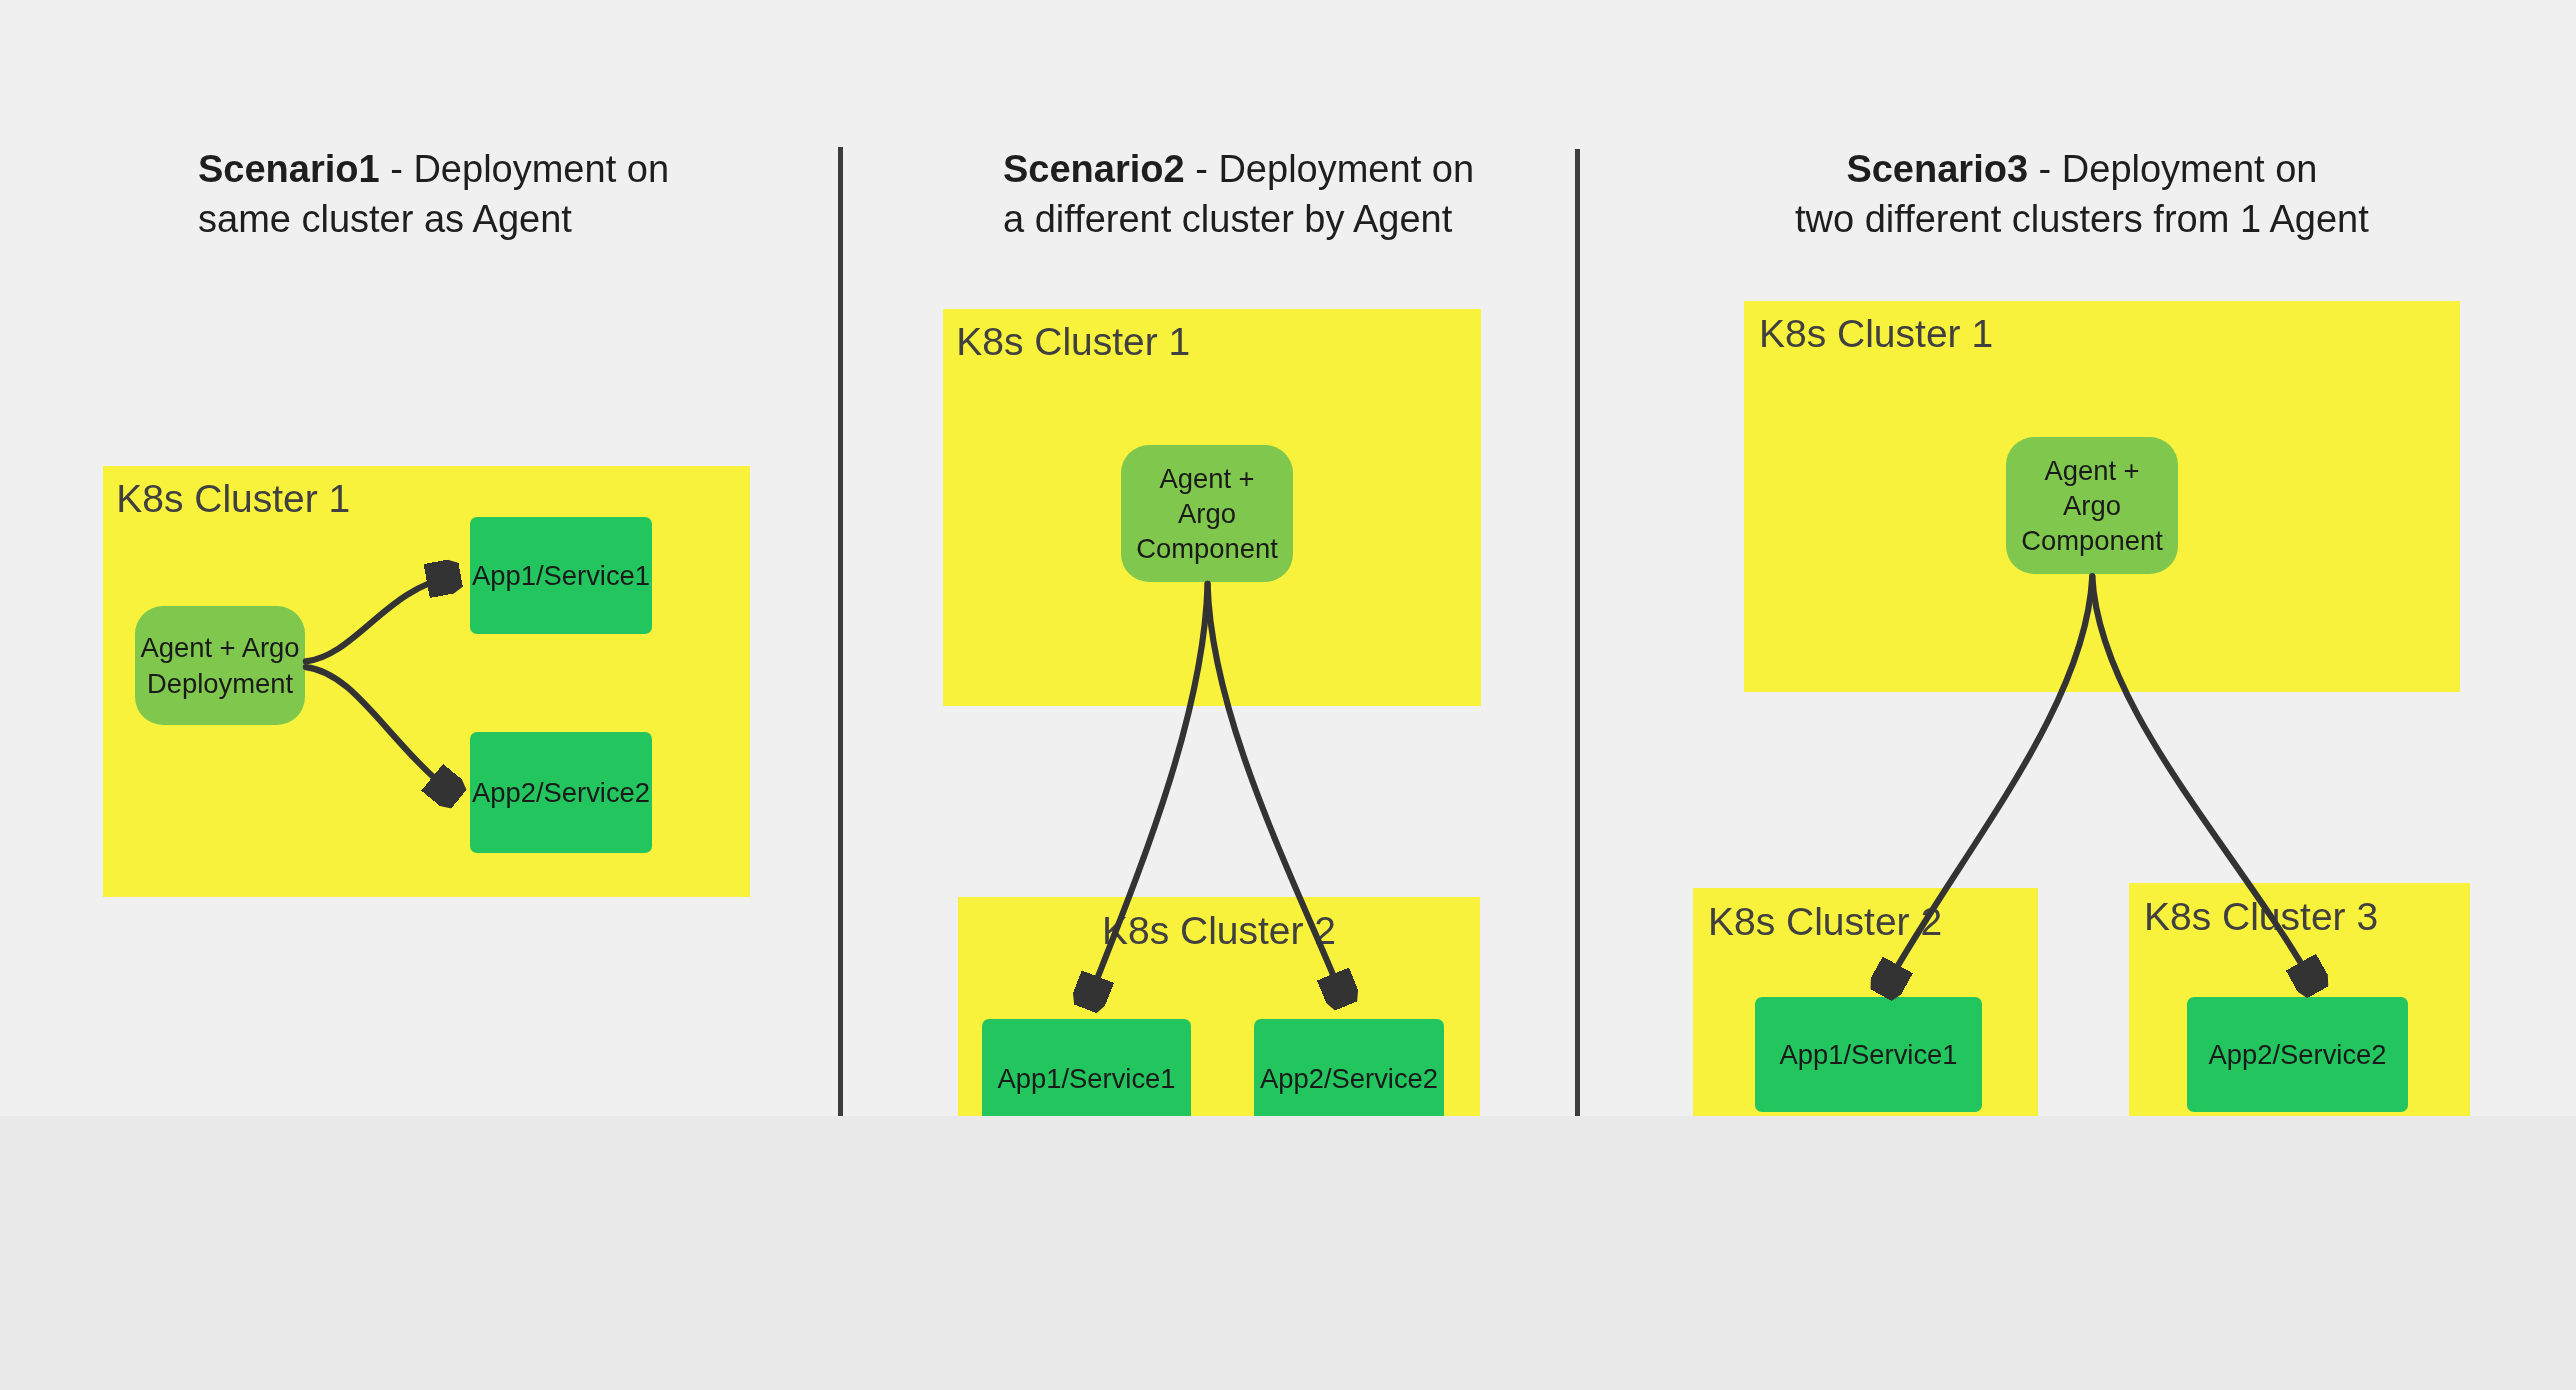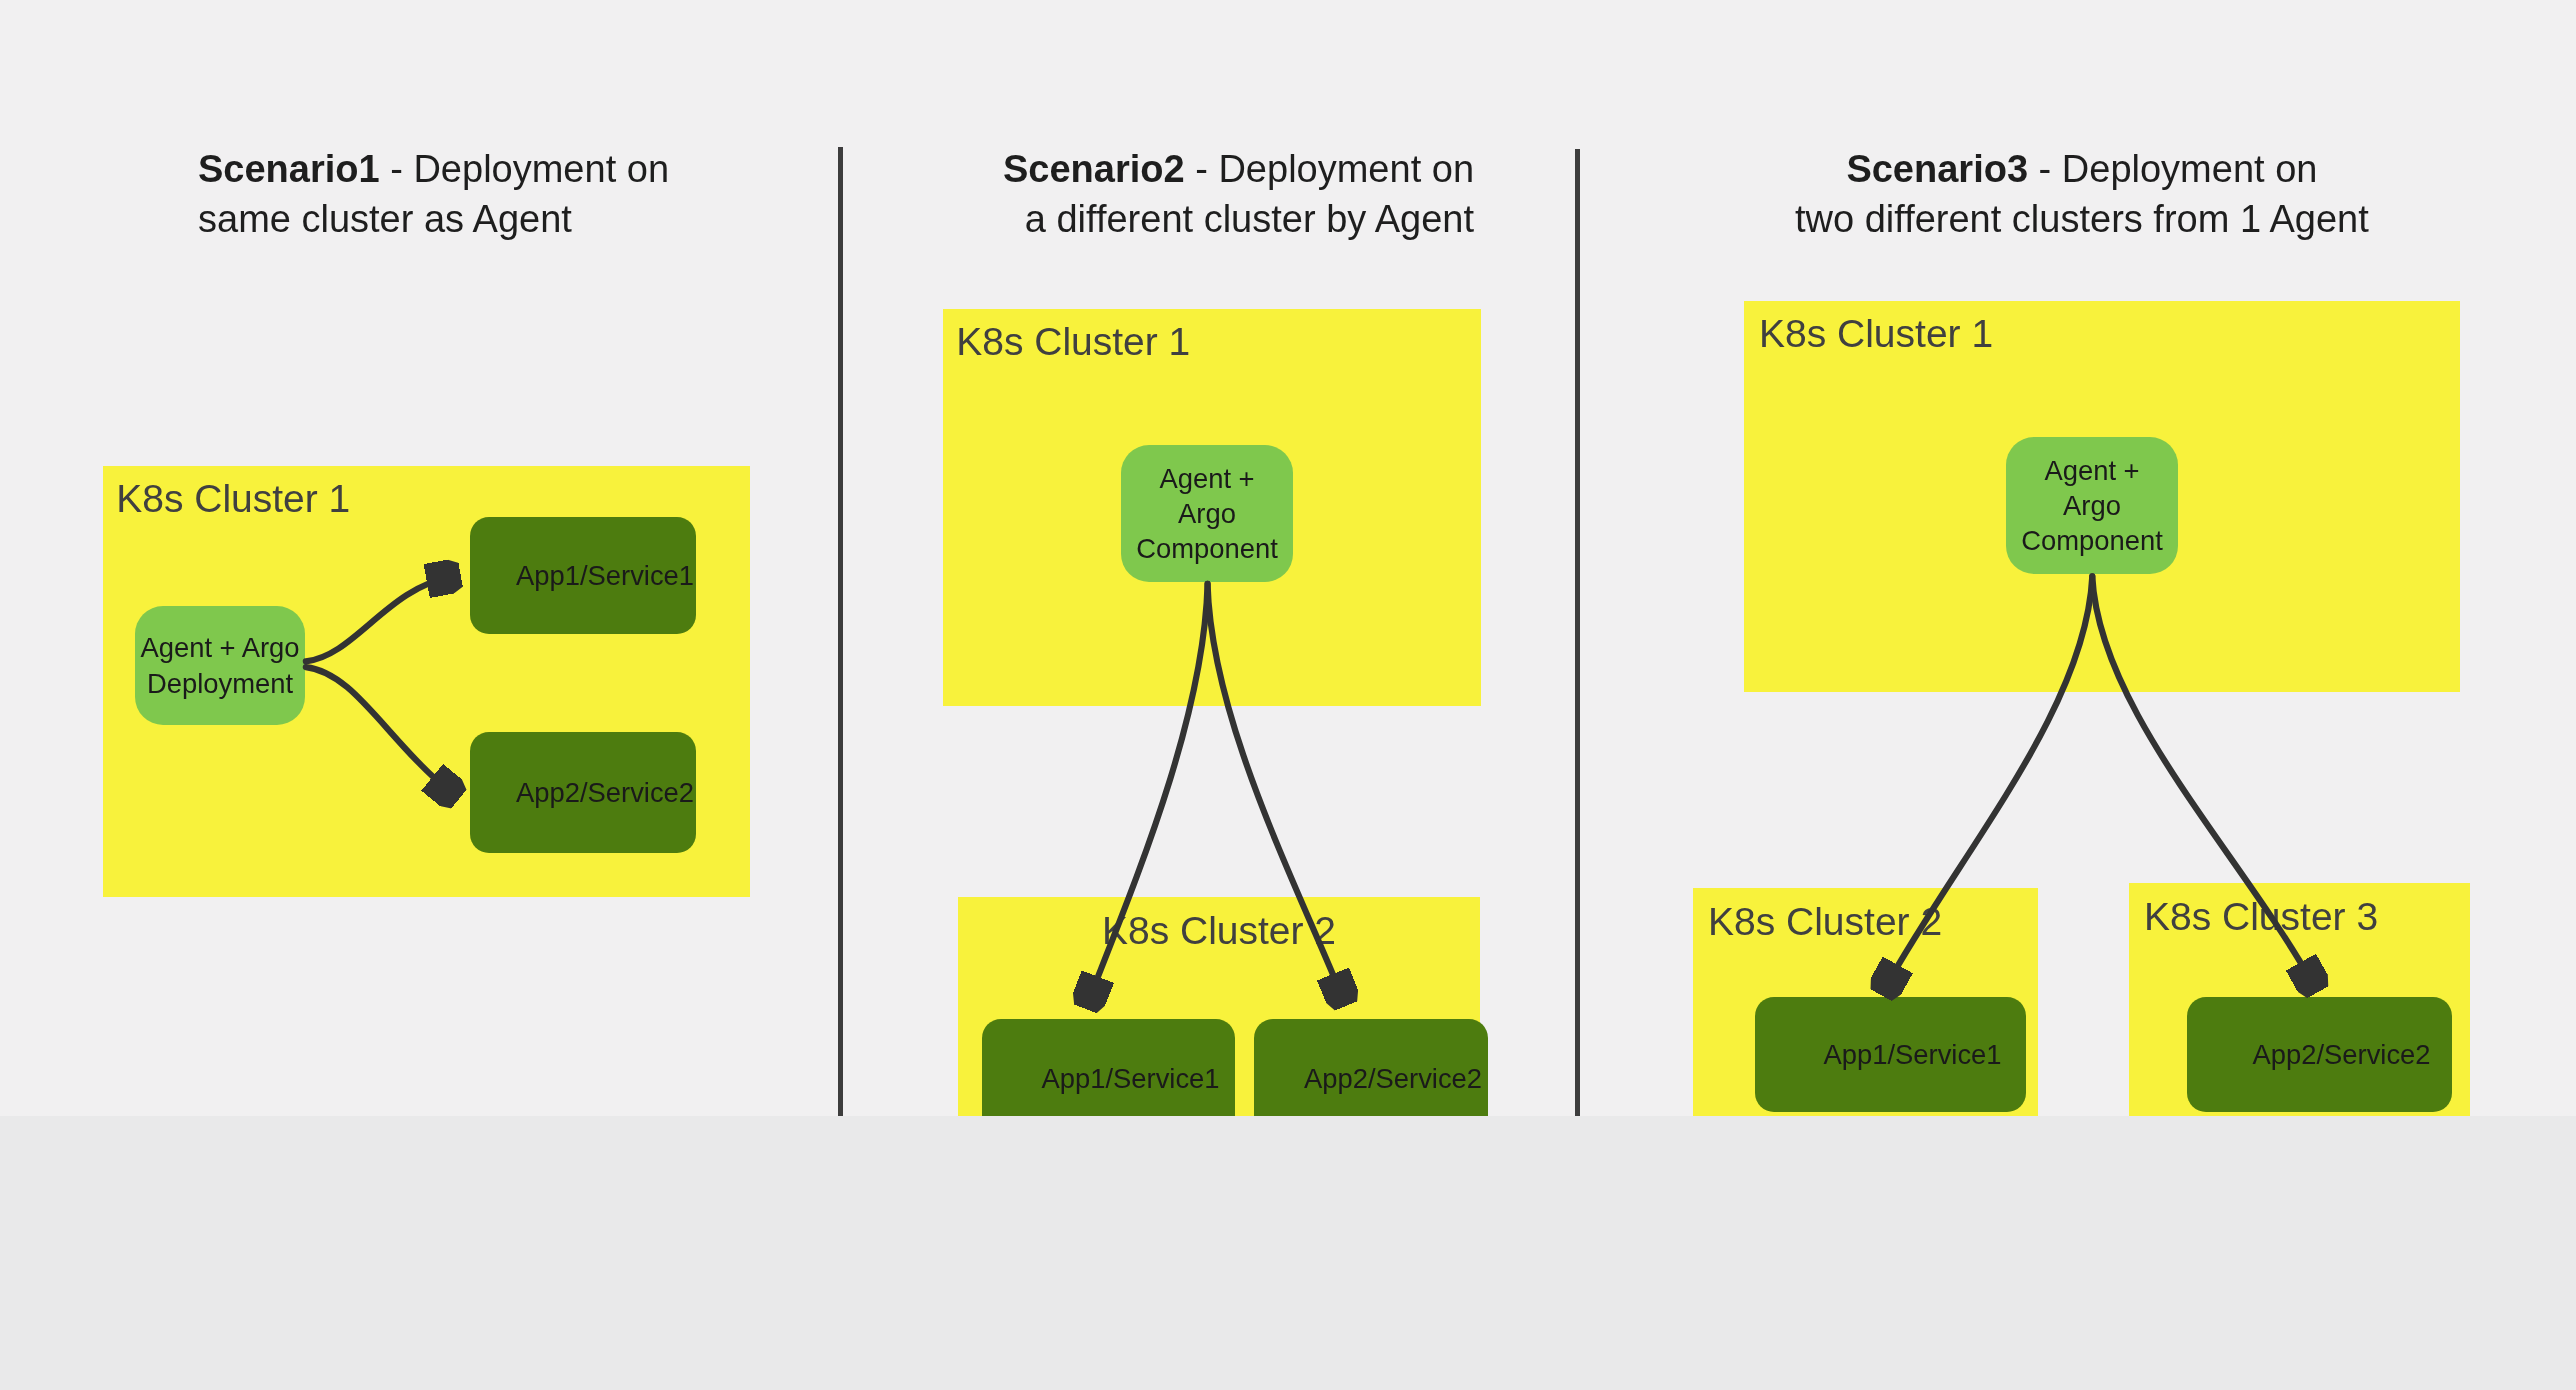--- a/index.html
+++ b/index.html
@@ -49,23 +49,22 @@
     text-align: center;
     font-size: 27.4px;
     line-height: 36px;
     color: #1a1a1a;
   }
   .node.green {
     background: #7fc84d;
     border-radius: 28px;
   }
   .node.teal {
-    background: #4d7c0f;
-    border-radius: 19px;
-    padding-left: 44px;
+    background: #22c55e;
+    border-radius: 7px;
   }
   .divider {
     position: absolute;
     width: 4.7px;
     background: #3d3d3d;
   }
   .connector-layer {
     position: absolute;
     left: 0;
     top: 0;
@@ -120,21 +119,21 @@
     <div>App1/Service1</div>
   </div>
 
   <div class="node teal" style="left:470px; top:732px; width:182px; height:121px;">
     <div>App2/Service2</div>
   </div>
 
   <div class="divider" style="left:838px; top:147px; height:1107px;"></div>
   <div class="divider" style="left:1575px; top:149px; height:1110px;"></div>
 
-  <div class="scenario-title" style="left:1003px; top:144px;text-align:right;">
+  <div class="scenario-title" style="left:1003px; top:144px;">
     <div><span class="bold">Scenario2</span><span> - Deployment on</span></div>
     <div>a different cluster by Agent</div>
   </div>
 
   <div class="sticky" style="left:943px; top:309px; width:538px; height:397px;">
     <div class="cluster-label" style="left:13.2px; top:9.5px;">K8s Cluster 1</div>
   </div>
 
   <div class="node green" style="left:1121px; top:445px; width:172px; height:137px; line-height:35px;">
     <div>Agent +</div>

